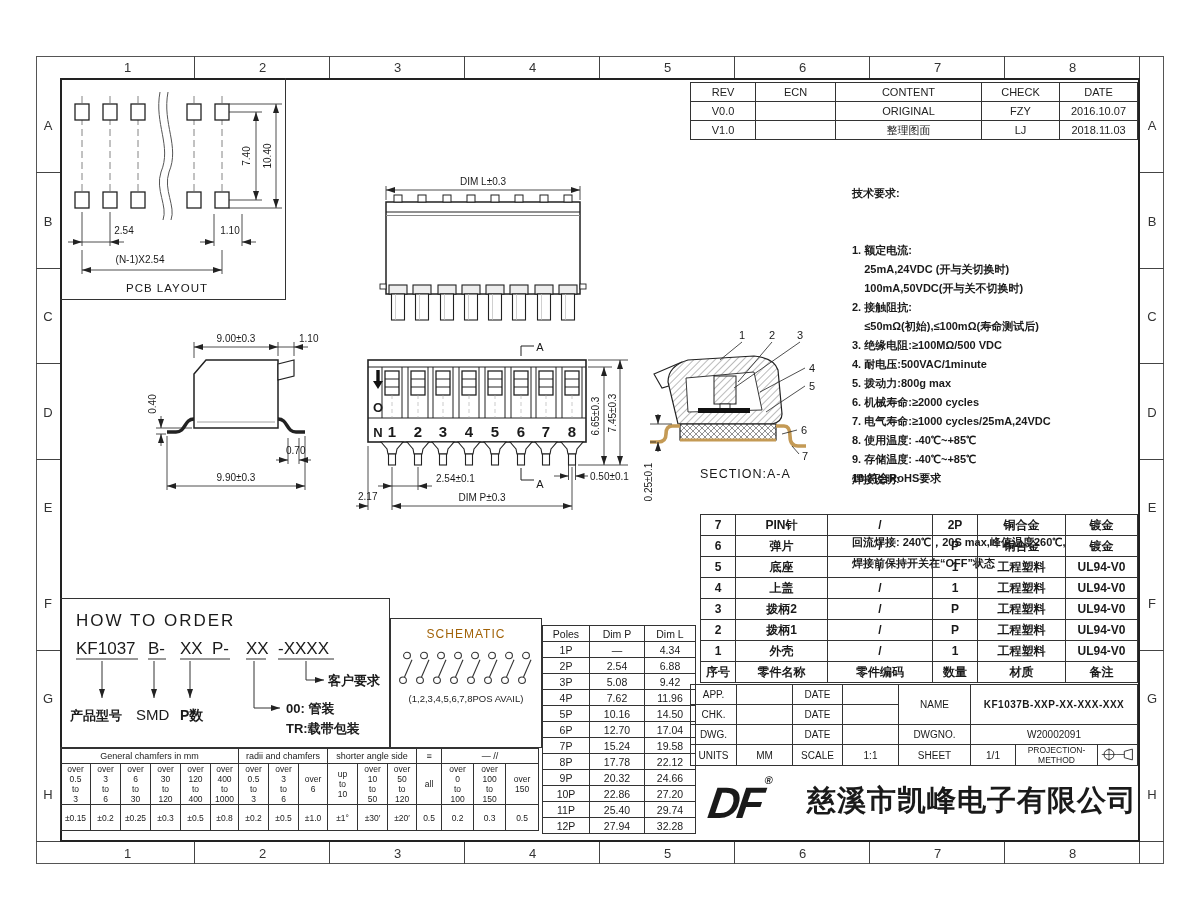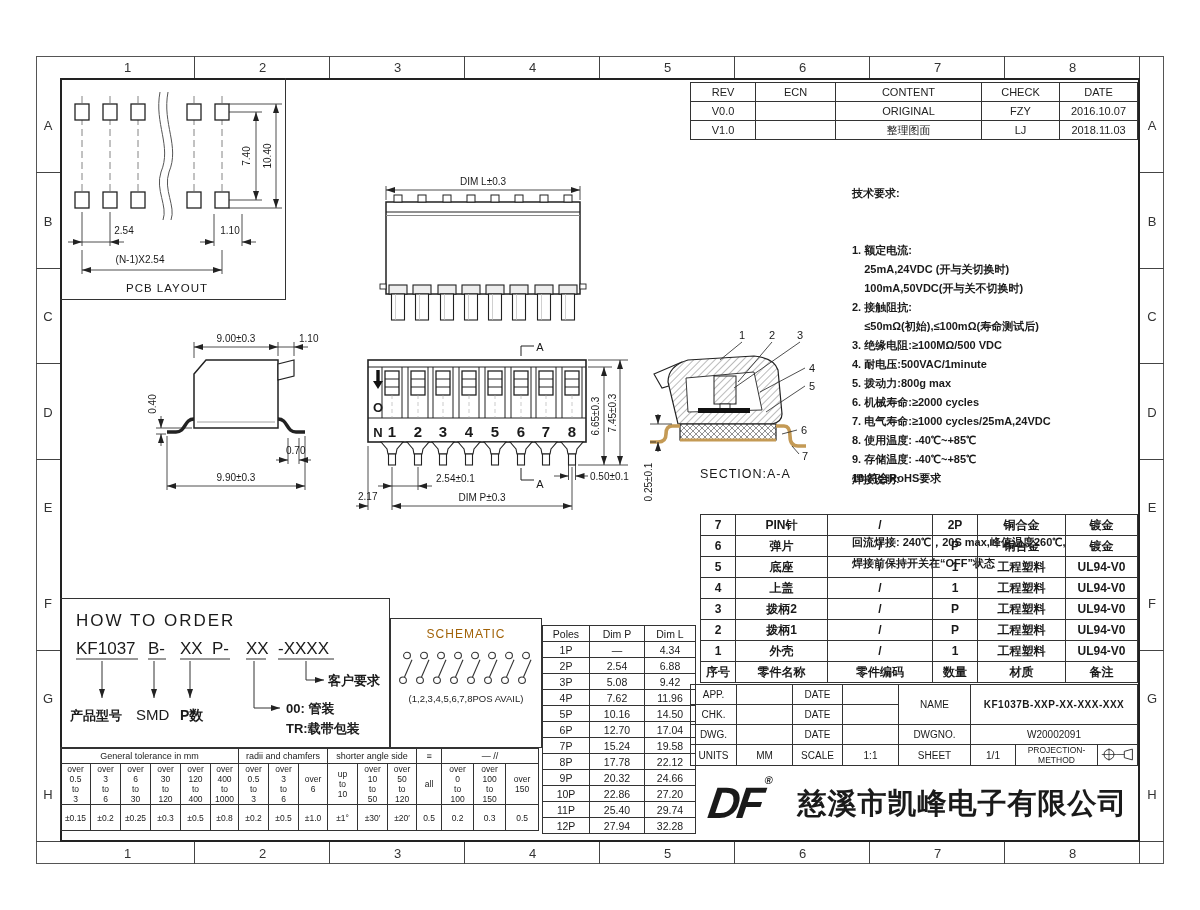--- a/index.html
+++ b/index.html
@@ -54,21 +54,21 @@
   .tb-wrap table { width:447px; }
   .tb-wrap td { font-size:10px; height:20px; }
   .tb-name-label { font-size:11px; }
   .tb-name-val { font-size:15px; font-weight:bold; letter-spacing:0.5px; }
   .tb-dwgno { font-size:11px; }
   
   .company { left:690px; top:764px; width:447px; height:78px; display:flex; align-items:center; }
   .logo { width:98px; text-align:center; font-style:italic; font-weight:900; font-size:44px;
     letter-spacing:-3px; transform:skewX(-8deg); position:relative; }
   .logo sup { font-size:11px; letter-spacing:0; position:relative; top:-18px; }
-  .co-names { flex:1; text-align:center; }
+  .co-names { flex:1; text-align:right;font-family:Liberation Mono, monospace; }
   .co-cn { font-size:29px; font-weight:bold; letter-spacing:1px; line-height:34px; }
   .co-en { font-size:15.5px; font-weight:bold; letter-spacing:0.5px; line-height:19px; }
   svg text { font-family:"Liberation Sans", sans-serif; fill:#1a1a1a; }
   .dim { font-size:10px; }
 </style>
 </head>
 <body>
 
 <svg width="0" height="0" style="position:absolute">
   <defs>
@@ -639,21 +639,21 @@
     <col style="width:30px">
       <col style="width:30px">
       <col style="width:29px">
     <col style="width:25px">
     <col style="width:32px">
       <col style="width:32px">
       <col style="width:33px">
   </colgroup>
   <tbody>
     <tr>
-      <th colspan="6">General tolerance in mm</th>
+      <th colspan="6">General chamfers in mm</th>
       <th colspan="3">radii and chamfers</th>
       <th colspan="3">shorter angle side</th>
       <th>≡</th>
       <th colspan="3">—  //</th>
     </tr>
     <tr>
         <td>over
 0.5
 to
 3</td>

